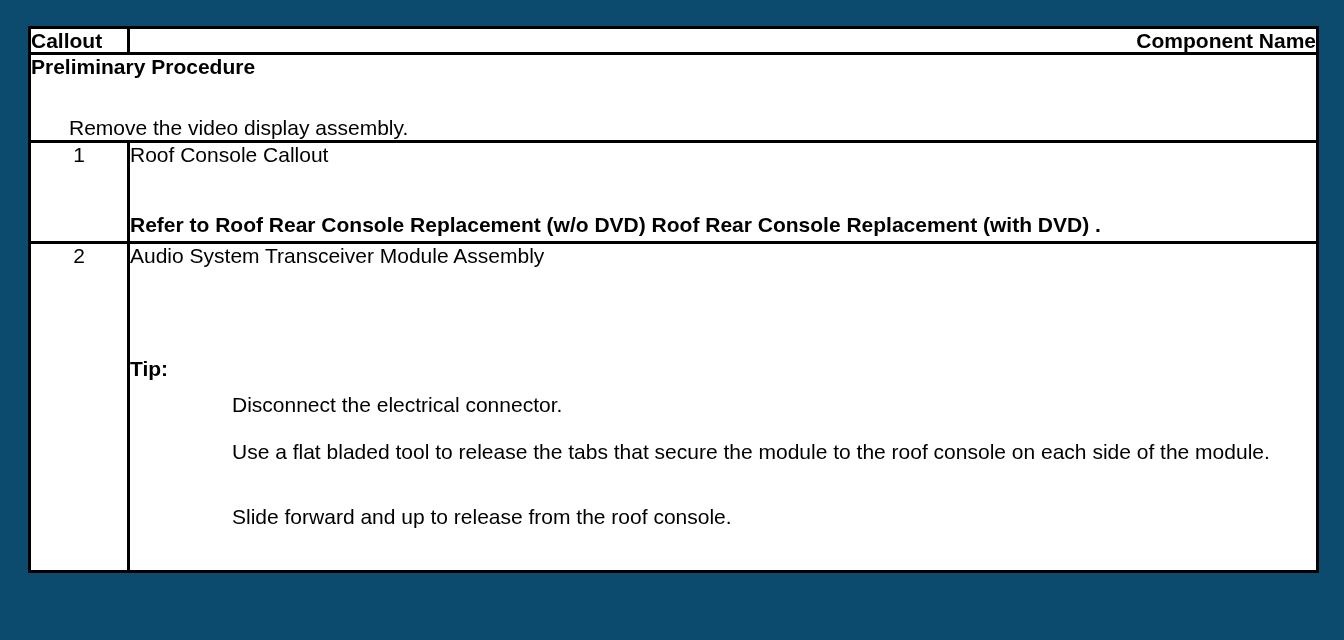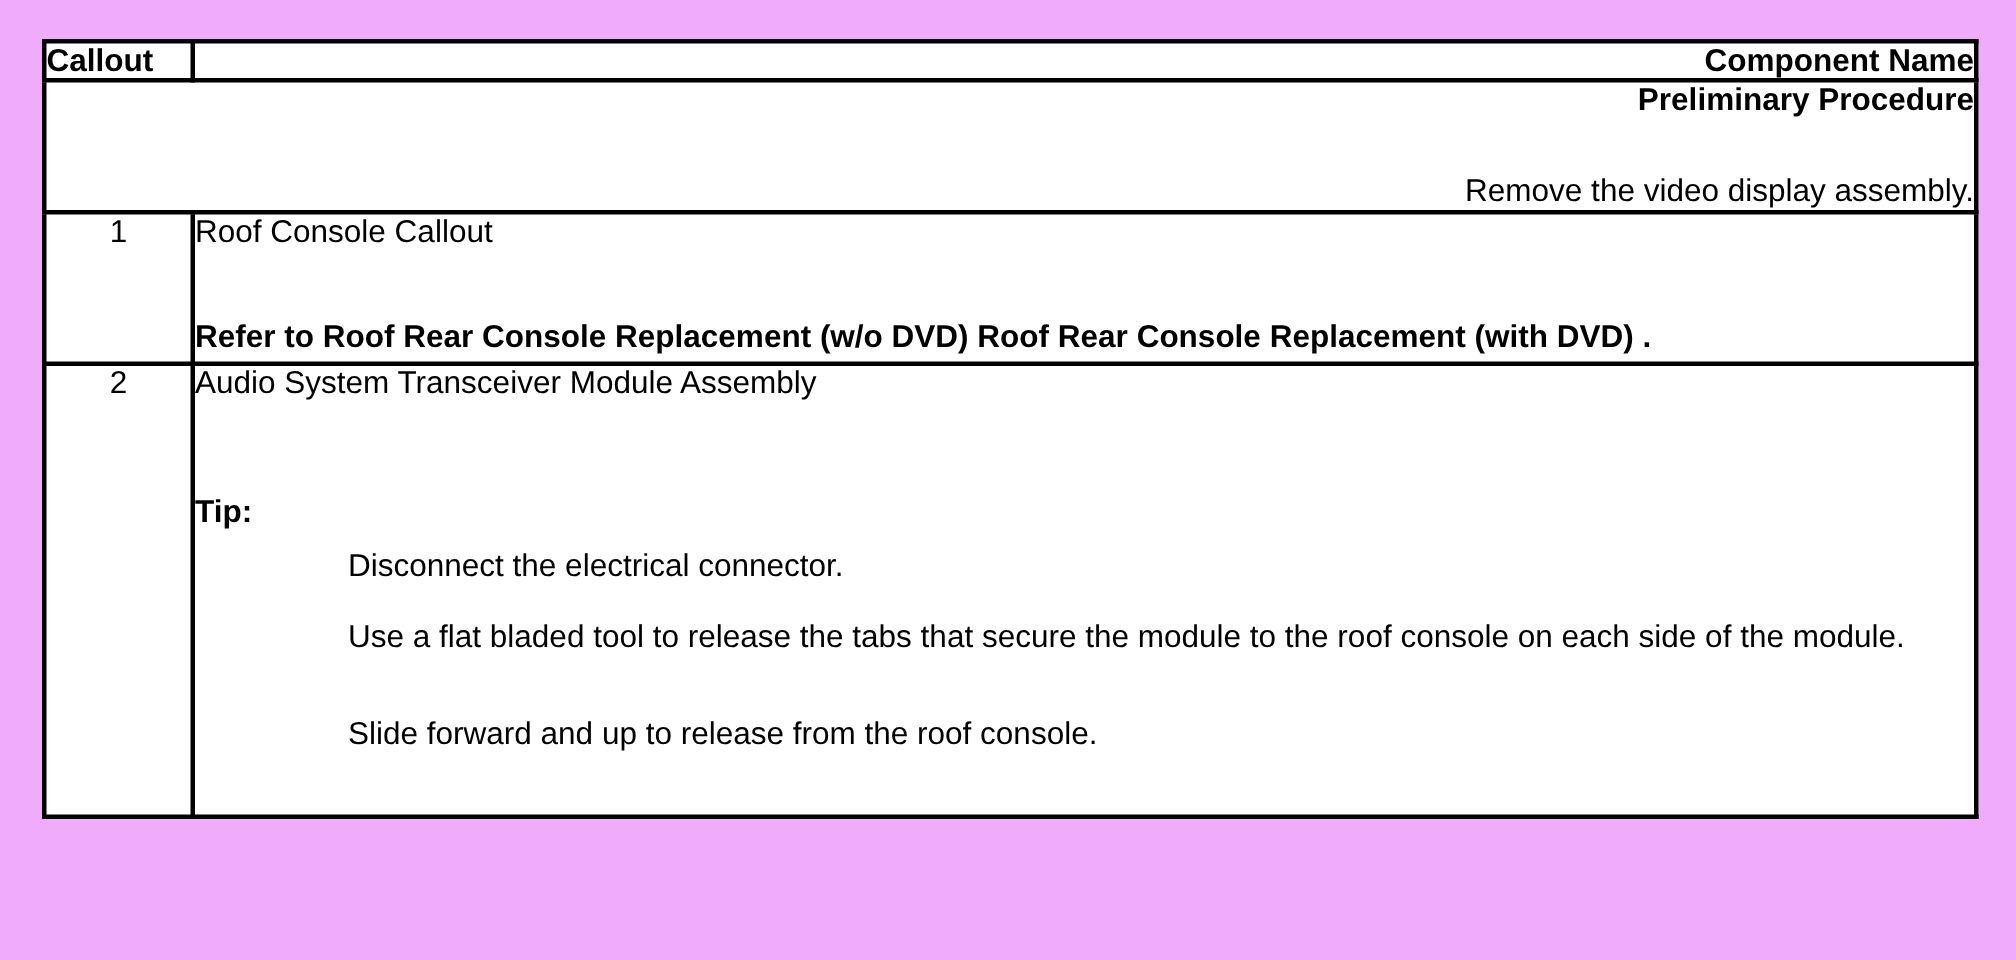--- a/index.html
+++ b/index.html
@@ -12,21 +12,21 @@
     height: 640px;
     font-family: "Liberation Sans", sans-serif;
     color: #000000;
     overflow: hidden;
   }
 
   .page {
     position: relative;
     width: 1344px;
     height: 640px;
-    background: #f0abfc;
+    background: #0c4a6e;
   }
 
   
   .component-table {
     position: absolute;
     left: 28px;
     top: 26px;
     width: 1288px;
     border-collapse: collapse;
     table-layout: fixed;
@@ -59,21 +59,20 @@
     font-weight: bold;
     text-align: right;
     padding: 3px 2px 5px 2px;
     line-height: 1.1;
     margin-top: 42px;
   }
 
   
   .prelim-cell {
     padding: 5px 6px 4px 5px;
-    text-align: right;
   }
   .prelim-title {
     font-size: 21px;
     font-weight: bold;
     line-height: 1.15;
     margin: 0;
   }
   .prelim-body {
     font-size: 21px;
     font-weight: normal;
@@ -99,21 +98,21 @@
   .desc-title {
     margin: 0;
     font-weight: normal;
   }
   .desc-refer {
     margin: 45px 18px 3px 0;
     font-weight: bold;
   }
 
   .tip-label {
-    margin: 61px 0 0 0;
+    margin: 88px 0 0 0;
     font-weight: bold;
   }
   .tip-list {
     margin: 0;
     padding: 0;
     list-style: none;
   }
   .tip-item {
     margin: 22px 0 0 0;
     padding-left: 102px;

